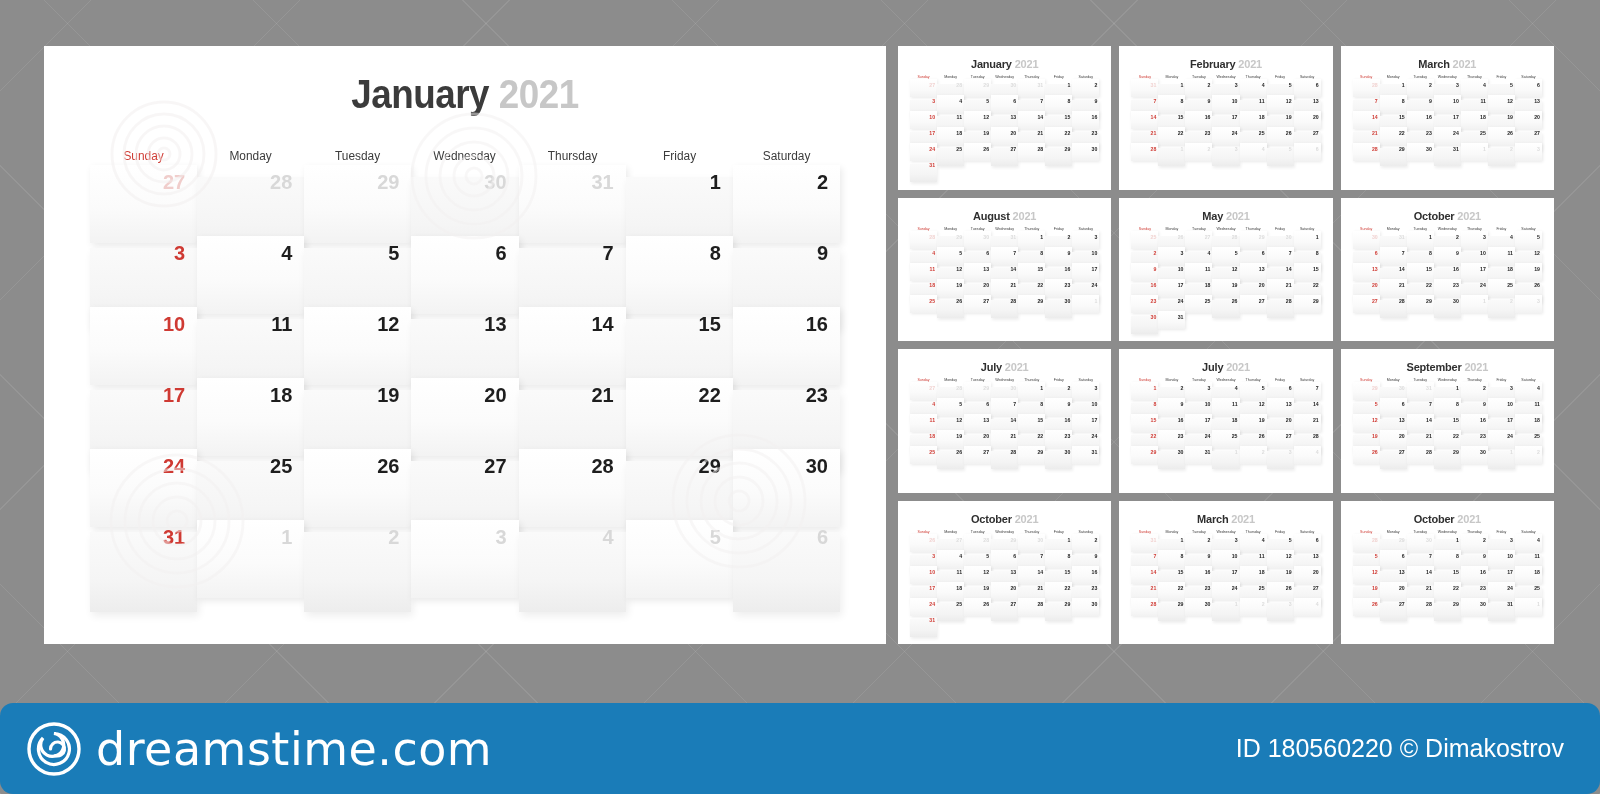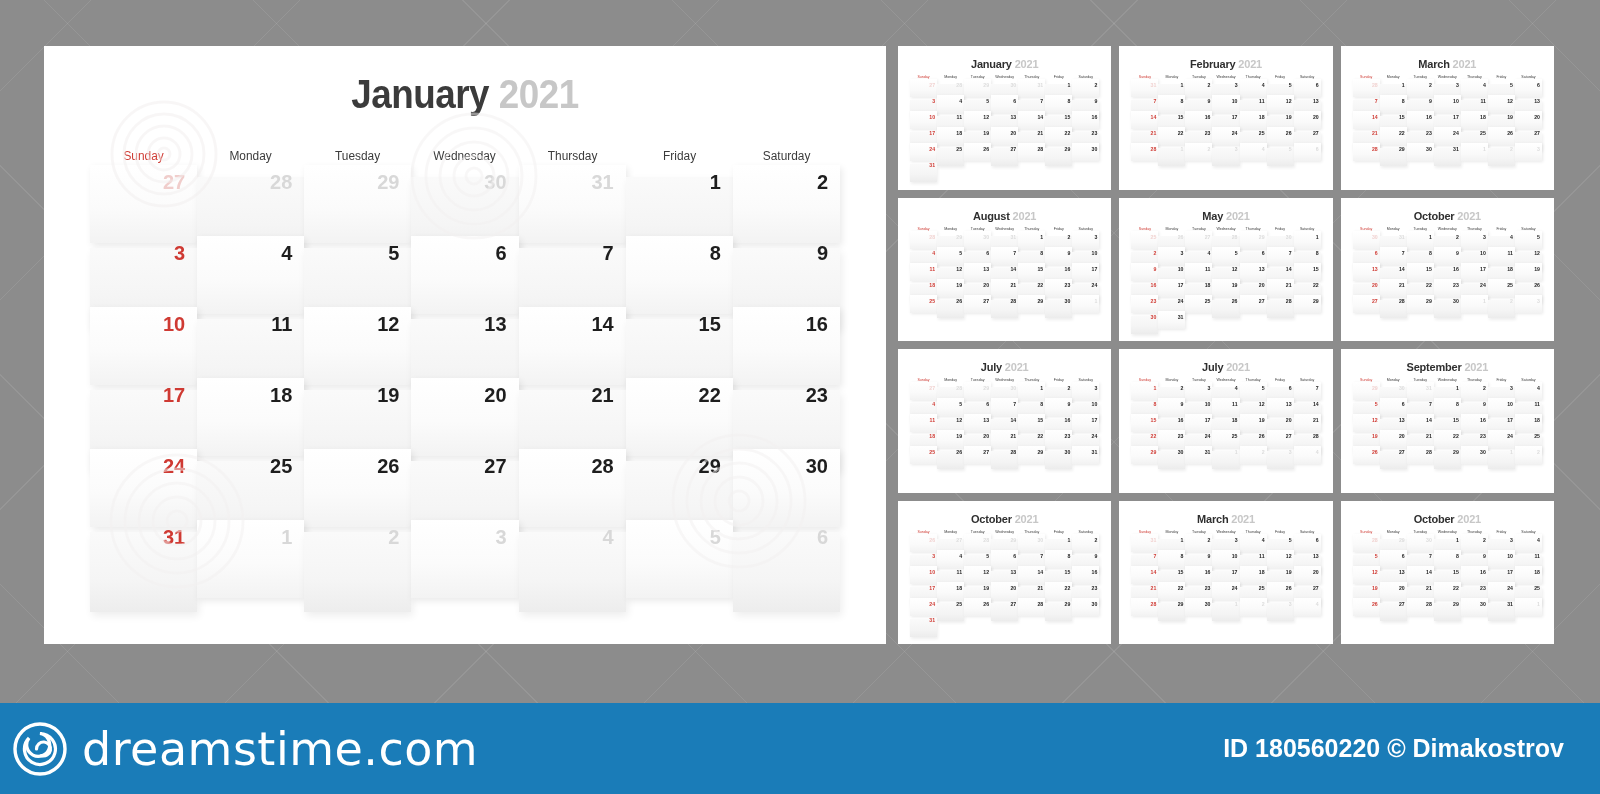--- a/index.html
+++ b/index.html
@@ -123,30 +123,30 @@
   }
   .mcell.sun .mnum{color:#cf3a33;}
   .mcell.out .mnum{color:#dcdcdc;}
   .mcell.out.sun .mnum{color:#f1d2d0;}
 
   
   .footer{
     position:absolute;left:0;bottom:0;width:1600px;height:91px;
     background:#1a7cb8;z-index:5;
     display:flex;align-items:center;justify-content:space-between;
-    box-sizing:border-box;padding:0 36px 0 12px;
+    box-sizing:border-box;padding:0 36px 0 26px;border-radius:13px;
   }
   .brand{display:flex;align-items:center;gap:14px;}
   .brand-logo{width:56px;height:56px;flex:0 0 auto;}
   .brand-text{
     color:#ffffff;font-size:46px;letter-spacing:.5px;
     font-family:"DejaVu Sans","Liberation Sans",sans-serif;font-weight:400;
   }
   .credit{
-    color:#ffffff;font-size:25px;font-weight:bold;
+    color:#ffffff;font-size:25px;font-weight:normal;
     font-family:"Liberation Sans","DejaVu Sans",sans-serif;
   }
 </style>
 </head>
 <body>
 
 <div class="bg-lattice"></div>
 
 <div class="main-panel">
 

